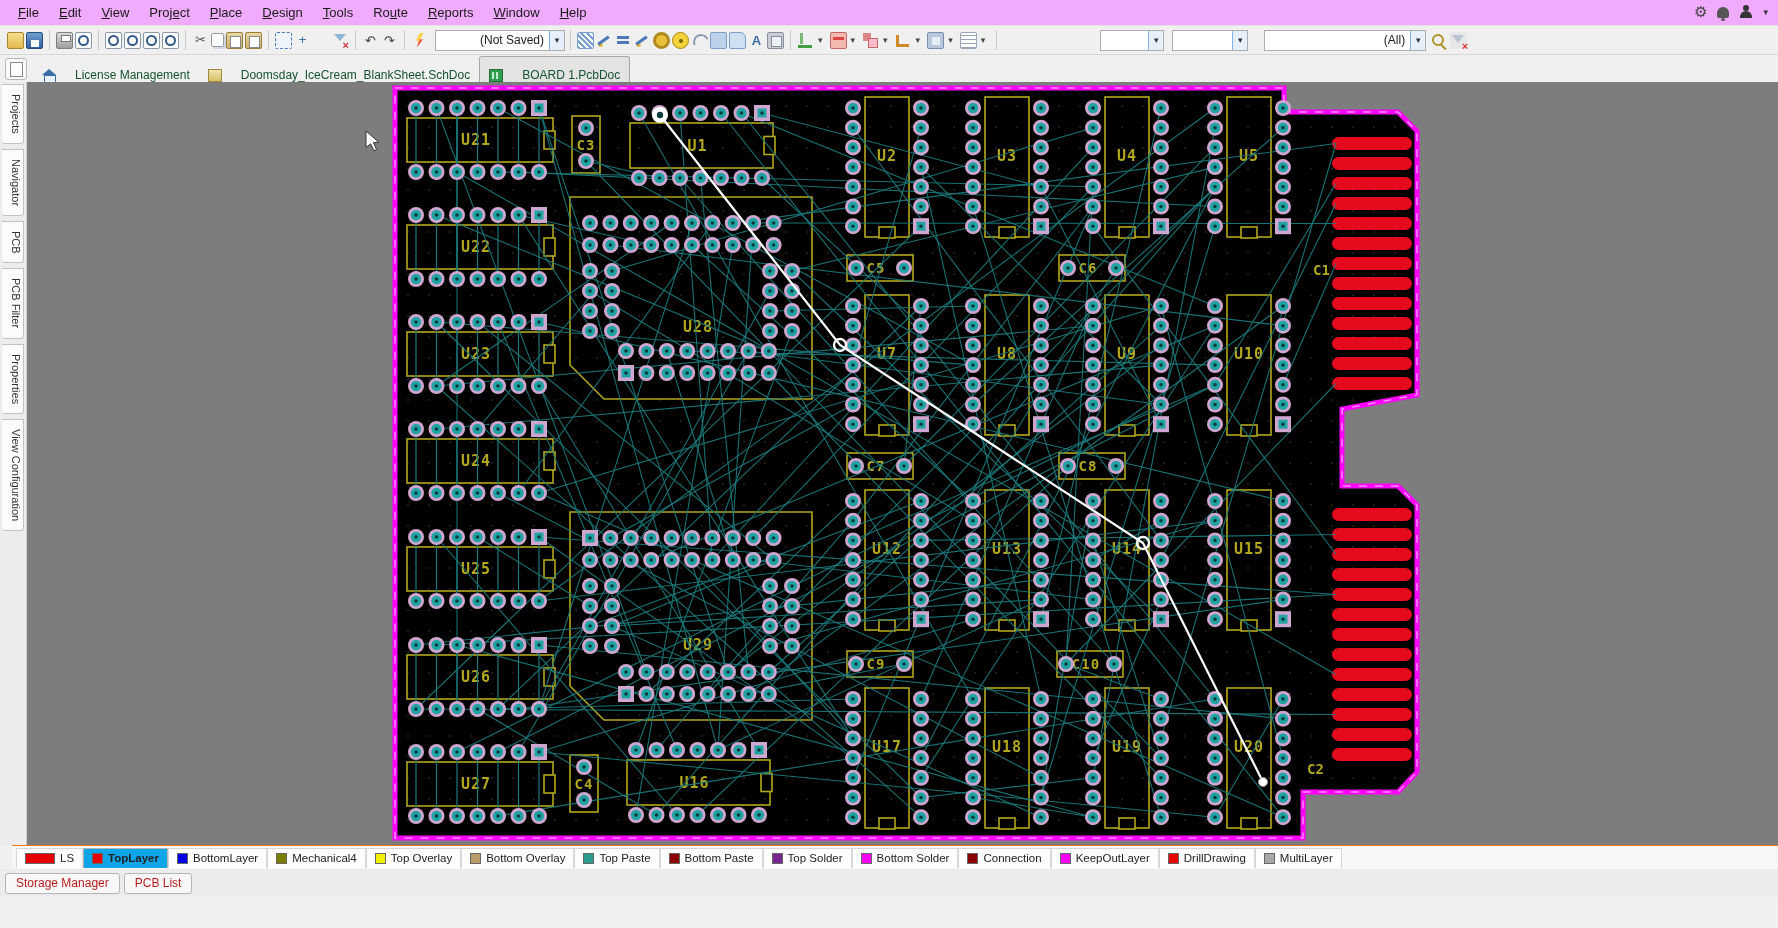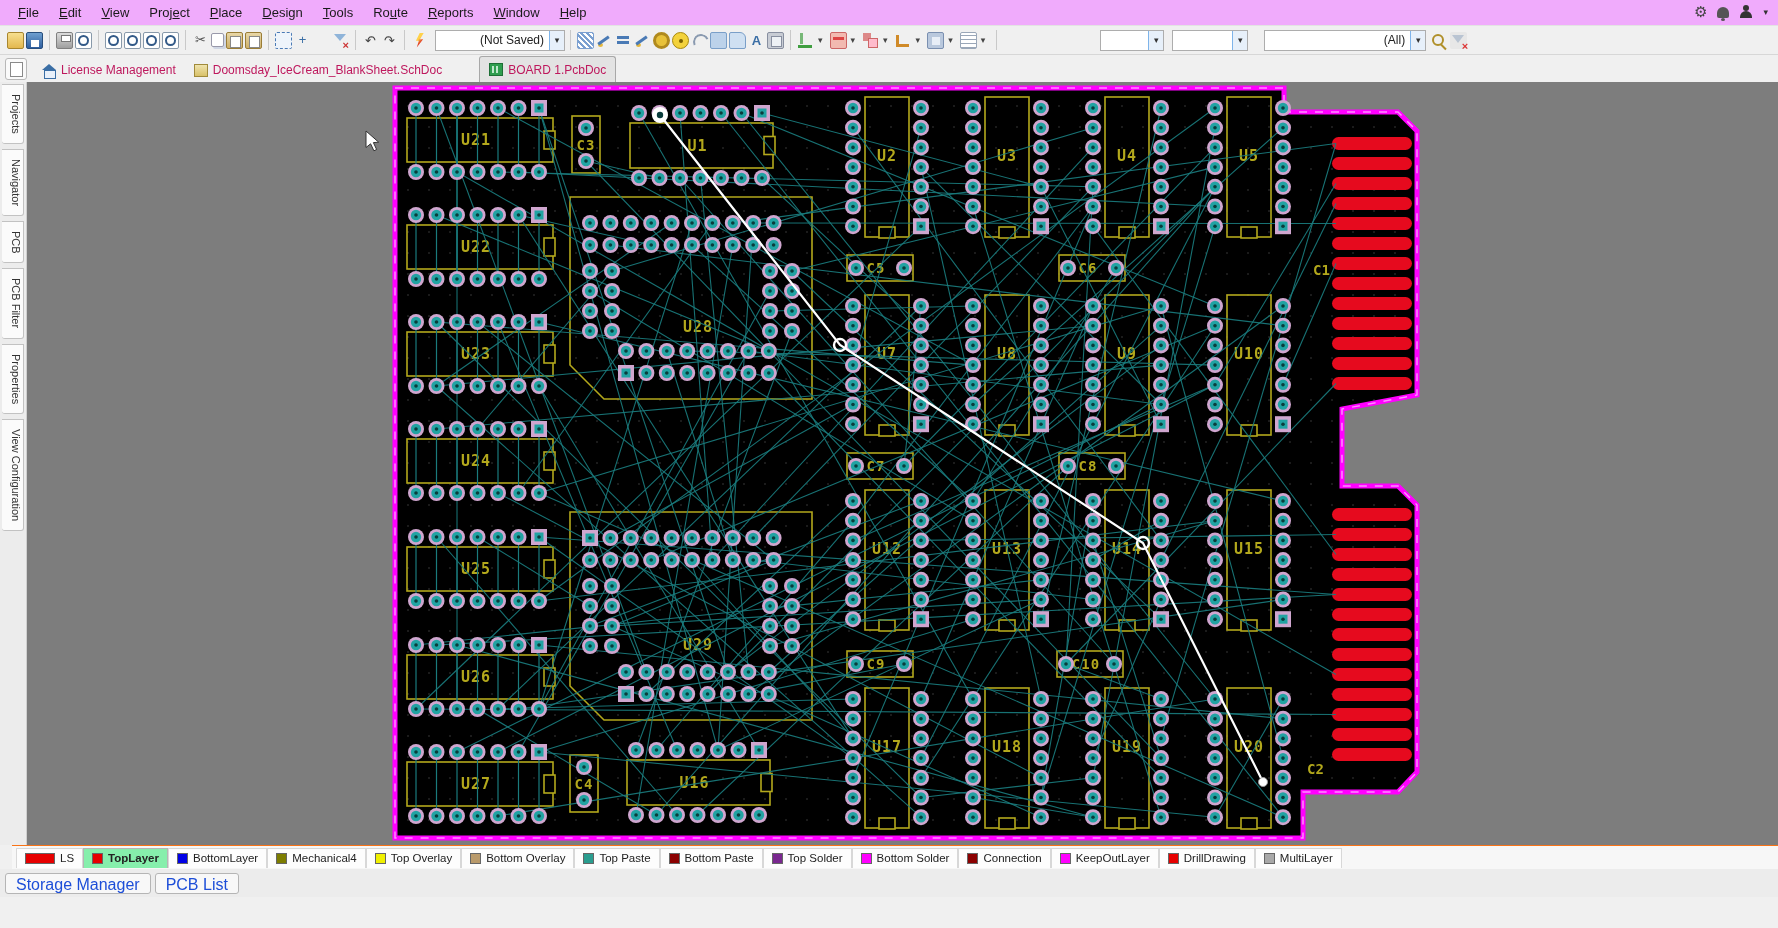--- a/index.html
+++ b/index.html
@@ -81,45 +81,45 @@
   .drop{display:flex;align-items:center;margin-right:3px;}
   .drop .dcaret{font-size:9px;color:#444;padding:0 3px;}
   .combo{height:21px;background:#fff;border:1px solid #adadad;display:flex;align-items:center;font-size:12px;color:#222;}
   .combo .cval{flex:1;padding:0 5px;white-space:nowrap;overflow:hidden;text-align:right;}
   .combo .carrow{width:15px;height:100%;background:#e7f0fa;border-left:1px solid #7eb4ea;color:#333;font-size:9px;
                  display:flex;align-items:center;justify-content:center;}
   
   .doctabs{position:absolute;left:0;top:55px;width:100%;height:27px;background:#f0f0f0;display:flex;align-items:flex-end;padding-left:3px;}
   .tabbar-btn{width:22px;height:22px;border:1px solid #b8b8b8;background:#fafafa;border-radius:3px;margin:0 6px 2px 2px;position:relative;}
   .tabbar-btn:after{content:"";position:absolute;left:4px;top:3px;width:11px;height:13px;background:#fff;border:1px solid #8a8a8a;}
-  .dtab{display:flex;align-items:center;gap:5px;height:24px;padding:0 9px;font-size:12px;color:#be185d;white-space:nowrap;}
-  .dtab.active{background:#e3e3e3;border:1px solid #a8a8a8;border-bottom:none;border-radius:3px 3px 0 0;height:26px;margin-left:28px;}
+  .dtab{display:flex;align-items:flex-end;gap:19px;height:24px;padding:0 9px;font-size:12px;color:#14532d;white-space:nowrap;}
+  .dtab.active{background:#e3e3e3;border:1px solid #a8a8a8;border-bottom:none;border-radius:3px 3px 0 0;height:26px;}
   .dicon{width:14px;height:13px;position:relative;display:inline-block;}
   .dicon.home:before{content:"";position:absolute;left:0;top:0;border-left:7px solid transparent;border-right:7px solid transparent;border-bottom:6px solid #3a6ea5;}
   .dicon.home:after{content:"";position:absolute;left:2px;top:6px;width:10px;height:7px;background:#e8f0fa;border:1px solid #3a6ea5;}
   .dicon.sch{background:linear-gradient(#efe3ad,#d8c169);border:1px solid #a08a3a;}
   .dicon.pcb{background:#2f9e4f;border:1px solid #1e6f36;}
   .dicon.pcb:after{content:"";position:absolute;left:2px;top:2px;right:2px;bottom:2px;background:repeating-linear-gradient(90deg,#bfe8cc 0 2px,transparent 2px 4px);}
   
   .sidetabs{position:absolute;left:0;top:82px;width:27px;height:763px;background:#ececec;border-right:1px solid #cfcfcf;
             display:flex;flex-direction:column;gap:5px;padding-top:2px;align-items:center;}
   .stab{writing-mode:vertical-rl;background:#fbfbfb;border:1px solid #c2c2c2;border-left:none;border-radius:0 0 3px 3px;
         font-size:11px;color:#333;padding:9px 1px;width:22px;text-align:center;}
   
   .canvas{position:absolute;left:27px;top:82px;width:1751px;height:763px;background:#7d7d7d;overflow:hidden;}
   
   .layerbar{position:absolute;left:12px;top:845px;width:100%;height:24px;background:#f7f7f7;border-top:1px solid #f97316;
             display:flex;align-items:center;padding-left:4px;font-size:11.5px;color:#222;}
   .ltab{display:flex;align-items:center;gap:5px;height:20px;padding:0 8px;border:1px solid #d8d8d8;border-bottom:none;background:#fdfdfd;white-space:nowrap;}
-  .ltab.active{background:#86efac;font-weight:bold;border-color:#b5b5b5;}
+  .ltab.active{background:#0ea5e9;font-weight:bold;border-color:#b5b5b5;}
   .lsw{width:11px;height:11px;border:1px solid #666;display:inline-block;}
   .ltab.ls .lsw{width:30px;}
   
   .bottombar{position:absolute;left:0;top:869px;width:100%;height:28px;background:#ececec;display:flex;align-items:center;padding-left:5px;gap:4px;}
-  .btab{height:21px;padding:2px 10px;border:1px solid #b5b5b5;border-radius:3px;background:#f8f8f8;font-size:16px;color:#1d4ed8;}
+  .btab{height:21px;padding:2px 10px;border:1px solid #b5b5b5;border-radius:3px;background:#f8f8f8;font-size:12px;color:#b91c1c;}
   
   .statusbar{position:absolute;left:0;top:897px;width:100%;height:31px;background:#f0f0f0;border-top:1px solid #d5d5d5;
              font-size:12px;color:#333;}
   .statusbar span{position:absolute;top:8px;white-space:nowrap;}
   .st-coords{left:8px;}  .st-grid{left:126px;}  .st-snap{left:200px;}
   .st-conn{left:446px;}  .st-net{left:782px;}
   .st-panels{right:10px;padding:3px 8px;top:4px !important;border-left:1px solid #d0d0d0;}
   u{text-decoration:underline;}
 </style>
 </head>

